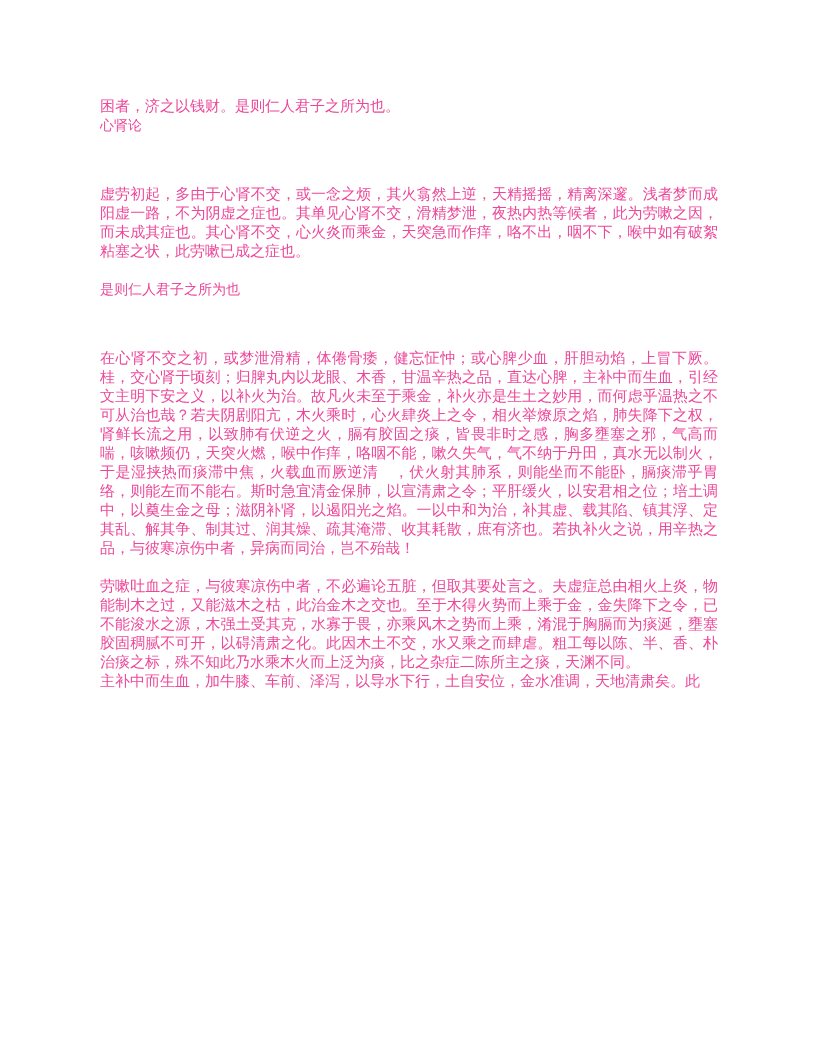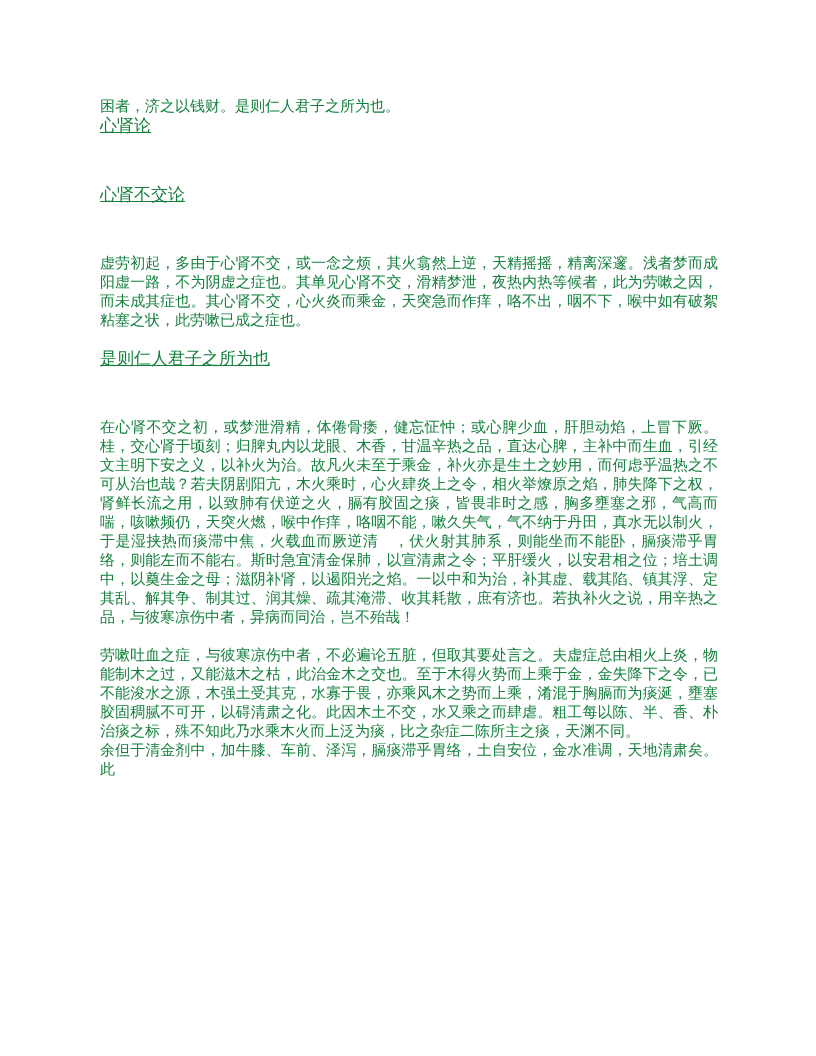--- a/index.html
+++ b/index.html
@@ -13,49 +13,47 @@
     overflow: hidden;
   }
   .page {
     box-sizing: border-box;
     width: 816px;
     height: 784px;
     padding: 97px 98px 16px 100px;
     font-family: "Liberation Serif", "DejaVu Serif", serif;
     font-size: 15px;
     line-height: 19px;
-    color: #15803d;
+    color: #ec4899;
     background: #ffffff;
   }
   .para {
     margin: 0 0 19px 0;
     text-align: justify;
     text-align-last: left;
     word-break: break-all;
   }
   .para.tight {
     margin-bottom: 0;
   }
   .heading {
     margin: 0 0 50px 0;
-    font-size: 17px;
+    font-size: 14px;
     font-weight: normal;
     text-align: left;
-    text-decoration: underline;
   }
 </style>
 </head>
 <body>
 
 <div class="page">
   <p class="para tight">困者，济之以钱财。是则仁人君子之所为也。</p>
 
   <h2 class="heading">心肾论</h2>
 
-  <h2 class="heading">心肾不交论</h2>
   <p class="para">虚劳初起，多由于心肾不交，或一念之烦，其火翕然上逆，天精摇摇，精离深邃。浅者梦而成阳虚一路，不为阴虚之症也。其单见心肾不交，滑精梦泄，夜热内热等候者，此为劳嗽之因，而未成其症也。其心肾不交，心火炎而乘金，天突急而作痒，咯不出，咽不下，喉中如有破絮粘塞之状，此劳嗽已成之症也。</p>
 
   <h2 class="heading">是则仁人君子之所为也</h2>
   <p class="para">在心肾不交之初，或梦泄滑精，体倦骨痿，健忘怔忡；或心脾少血，肝胆动焰，上冒下厥。桂，交心肾于顷刻；归脾丸内以龙眼、木香，甘温辛热之品，直达心脾，主补中而生血，引经文主明下安之义，以补火为治。故凡火未至于乘金，补火亦是生土之妙用，而何虑乎温热之不可从治也哉？若夫阴剧阳亢，木火乘时，心火肆炎上之令，相火举燎原之焰，肺失降下之权，肾鲜长流之用，以致肺有伏逆之火，膈有胶固之痰，皆畏非时之感，胸多壅塞之邪，气高而喘，咳嗽频仍，天突火燃，喉中作痒，咯咽不能，嗽久失气，气不纳于丹田，真水无以制火，于是湿挟热而痰滞中焦，火载血而厥逆清　，伏火射其肺系，则能坐而不能卧，膈痰滞乎胃络，则能左而不能右。斯时急宜清金保肺，以宣清肃之令；平肝缓火，以安君相之位；培土调中，以奠生金之母；滋阴补肾，以遏阳光之焰。一以中和为治，补其虚、载其陷、镇其浮、定其乱、解其争、制其过、润其燥、疏其淹滞、收其耗散，庶有济也。若执补火之说，用辛热之品，与彼寒凉伤中者，异病而同治，岂不殆哉！</p>
 
   <p class="para tight">劳嗽吐血之症，与彼寒凉伤中者，不必遍论五脏，但取其要处言之。夫虚症总由相火上炎，物能制木之过，又能滋木之枯，此治金木之交也。至于木得火势而上乘于金，金失降下之令，已不能浚水之源，木强土受其克，水寡于畏，亦乘风木之势而上乘，淆混于胸膈而为痰涎，壅塞胶固稠腻不可开，以碍清肃之化。此因木土不交，水又乘之而肆虐。粗工每以陈、半、香、朴治痰之标，殊不知此乃水乘木火而上泛为痰，比之杂症二陈所主之痰，天渊不同。</p>
-  <p class="para tight">余但于清金剂中，加牛膝、车前、泽泻，膈痰滞乎胃络，土自安位，金水准调，天地清肃矣。此</p>
+  <p class="para tight">主补中而生血，加牛膝、车前、泽泻，以导水下行，土自安位，金水准调，天地清肃矣。此</p>
 </div>
 
 </body></html>

